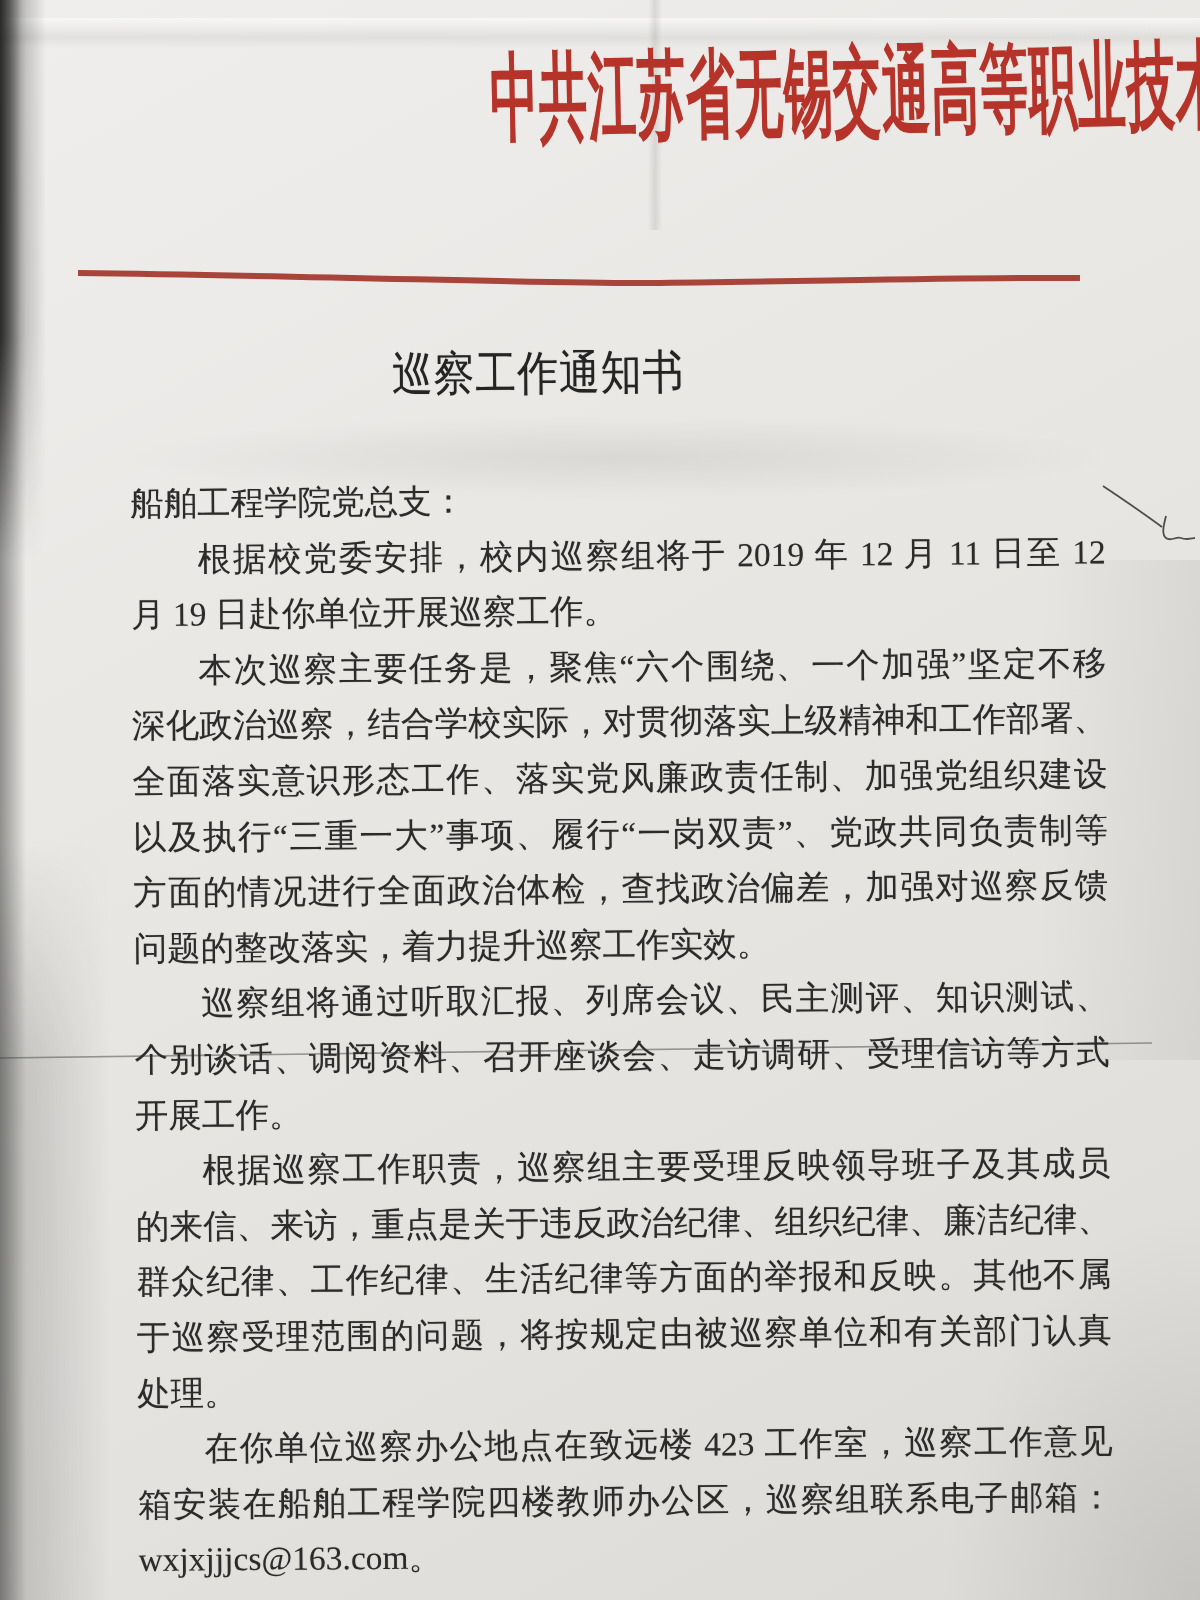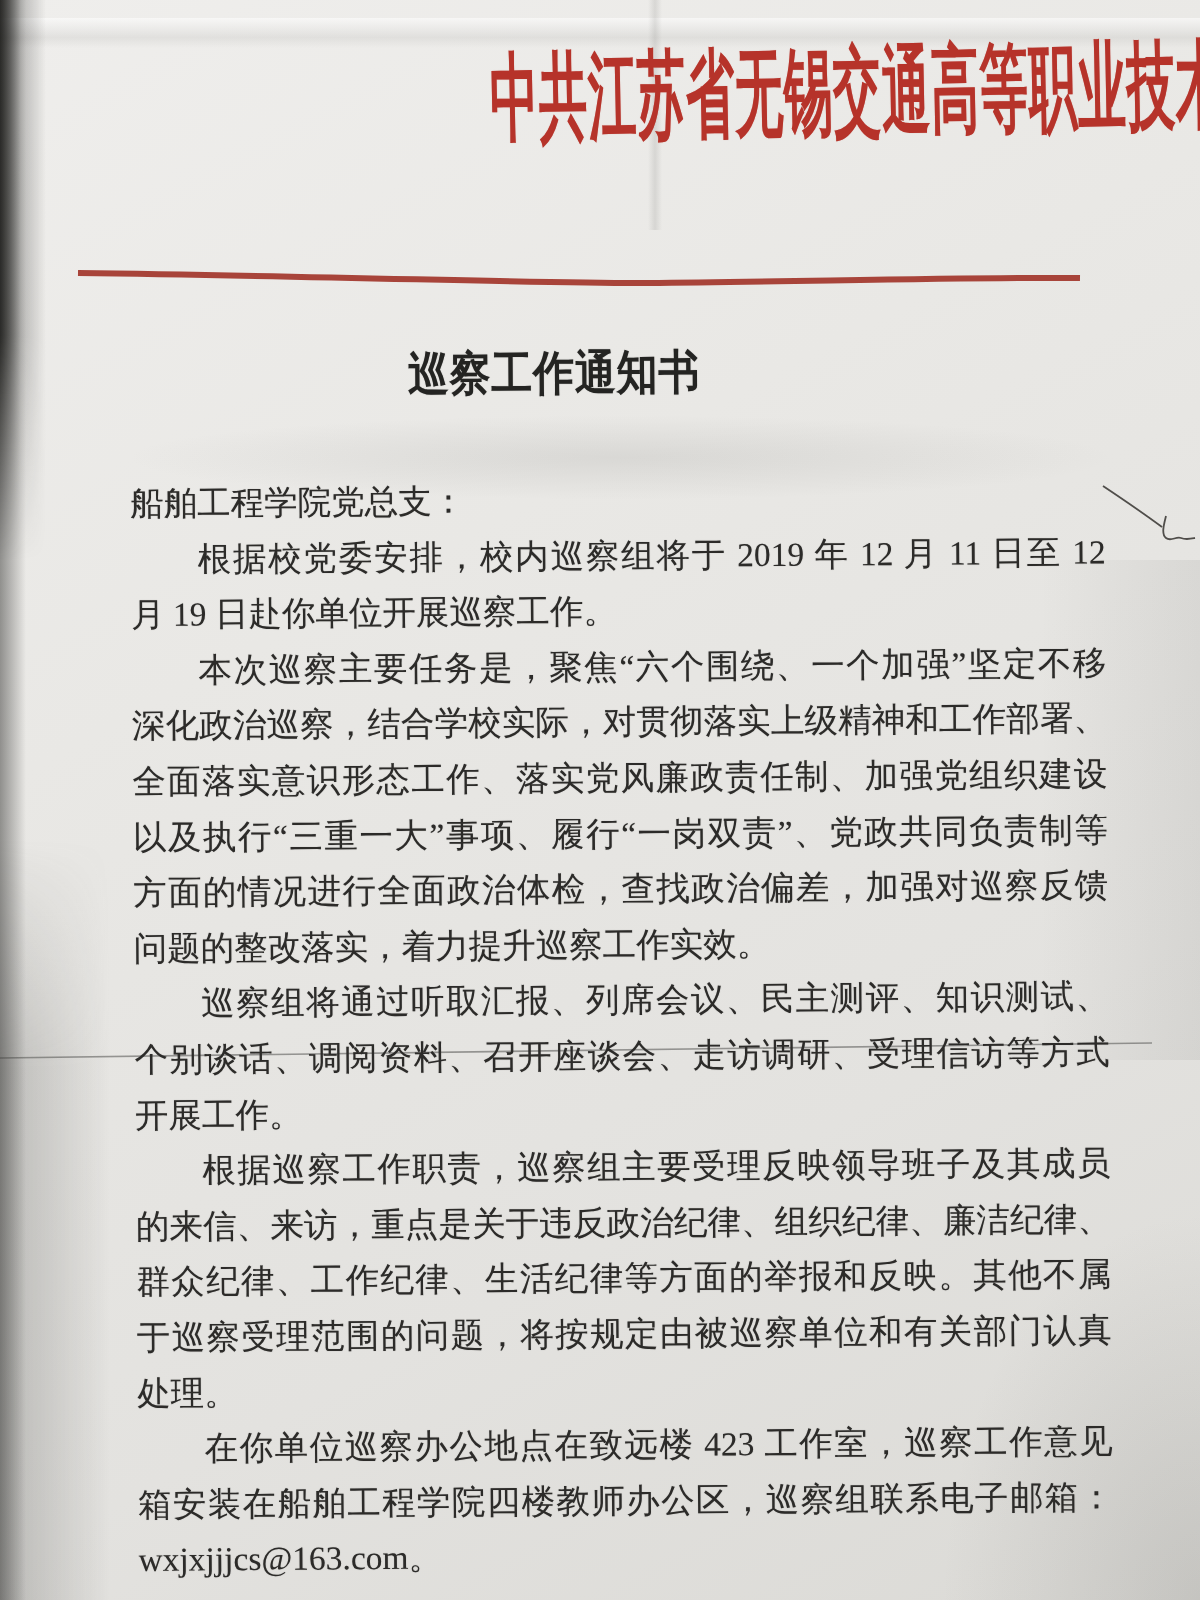--- a/index.html
+++ b/index.html
@@ -62,22 +62,22 @@
     display:inline-block;
     transform:rotate(-1.1deg) scaleX(0.5);
     transform-origin:center center;
     letter-spacing:2px;
     text-shadow:0 0 1px rgba(182,51,42,0.55);
   }
 
   
   .title{
     position:absolute;top:342px;left:0;width:1075px;
-    text-align:center;font-size:47px;font-weight:bold;
-    color:#242422;white-space:nowrap;padding-left:16px;
+    text-align:center;font-size:47px;font-weight:normal;
+    color:#242422;white-space:nowrap;
   }
   .title .squeeze{
     display:inline-block;
     transform:rotate(-0.4deg) scaleX(0.87);
     transform-origin:center center;
     letter-spacing:1px;
     text-shadow:0 0 1px rgba(40,40,38,0.45);
   }
 
   

